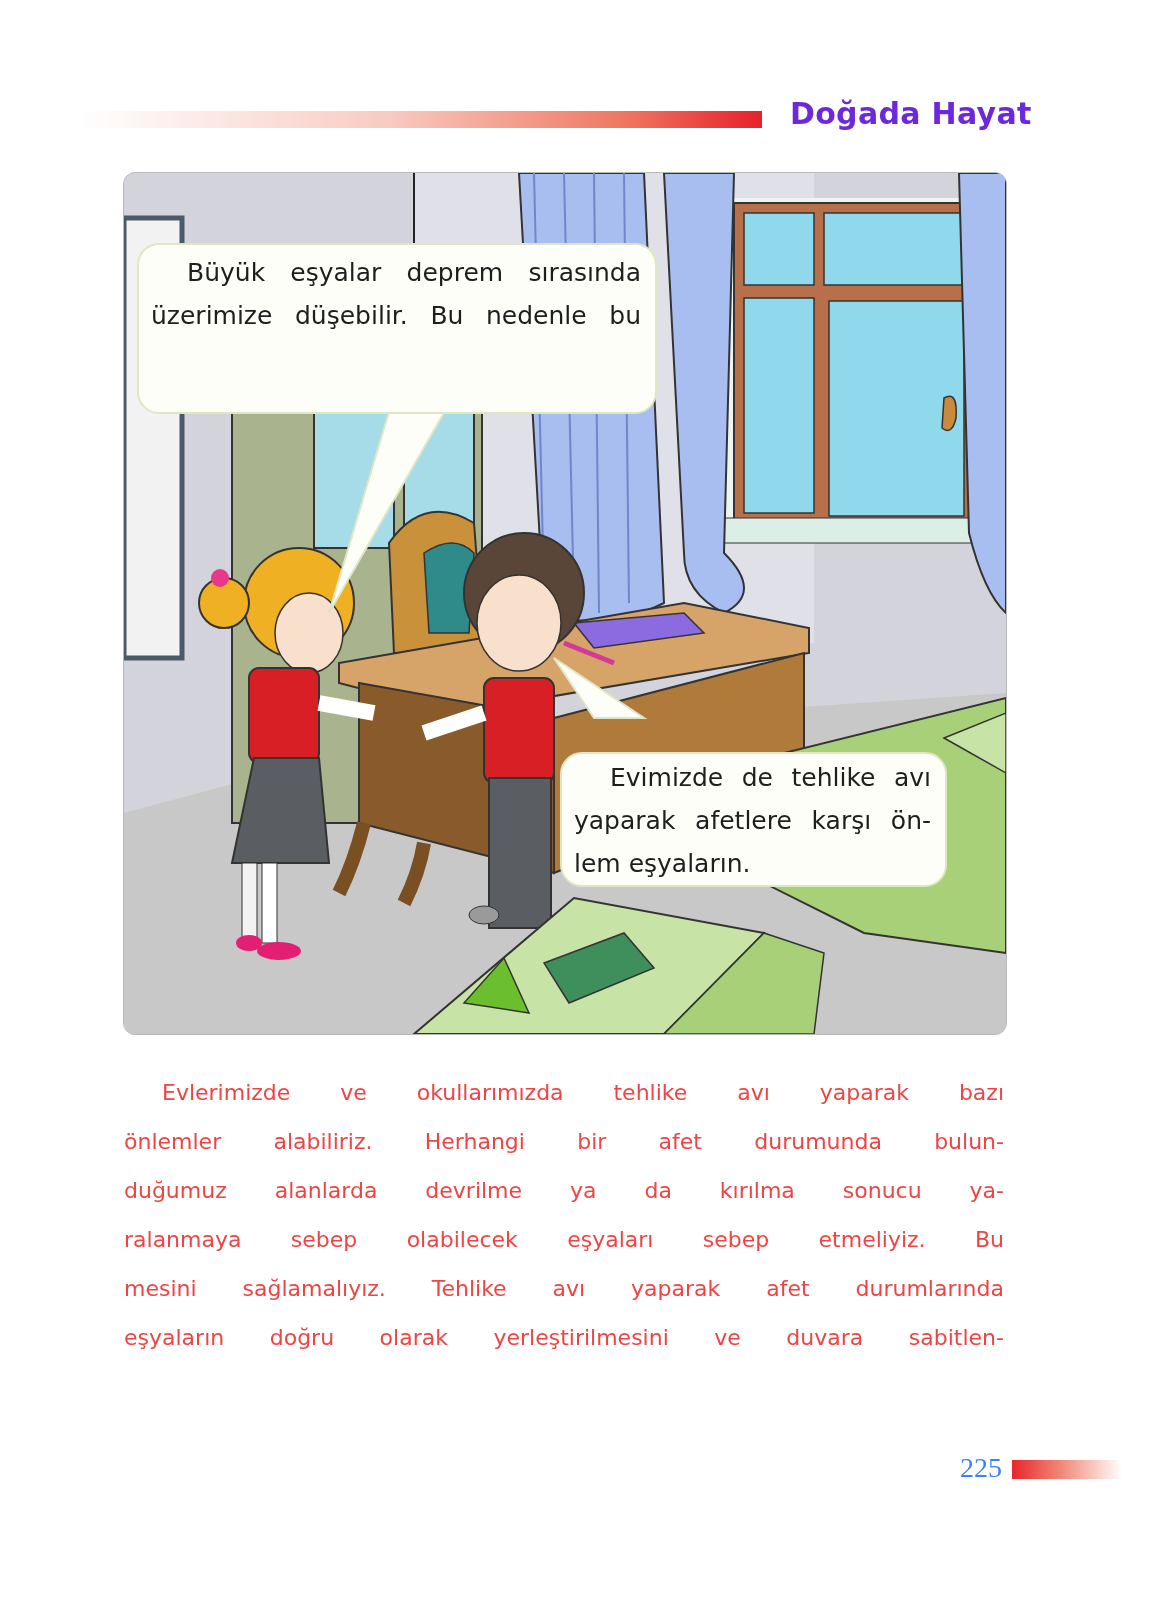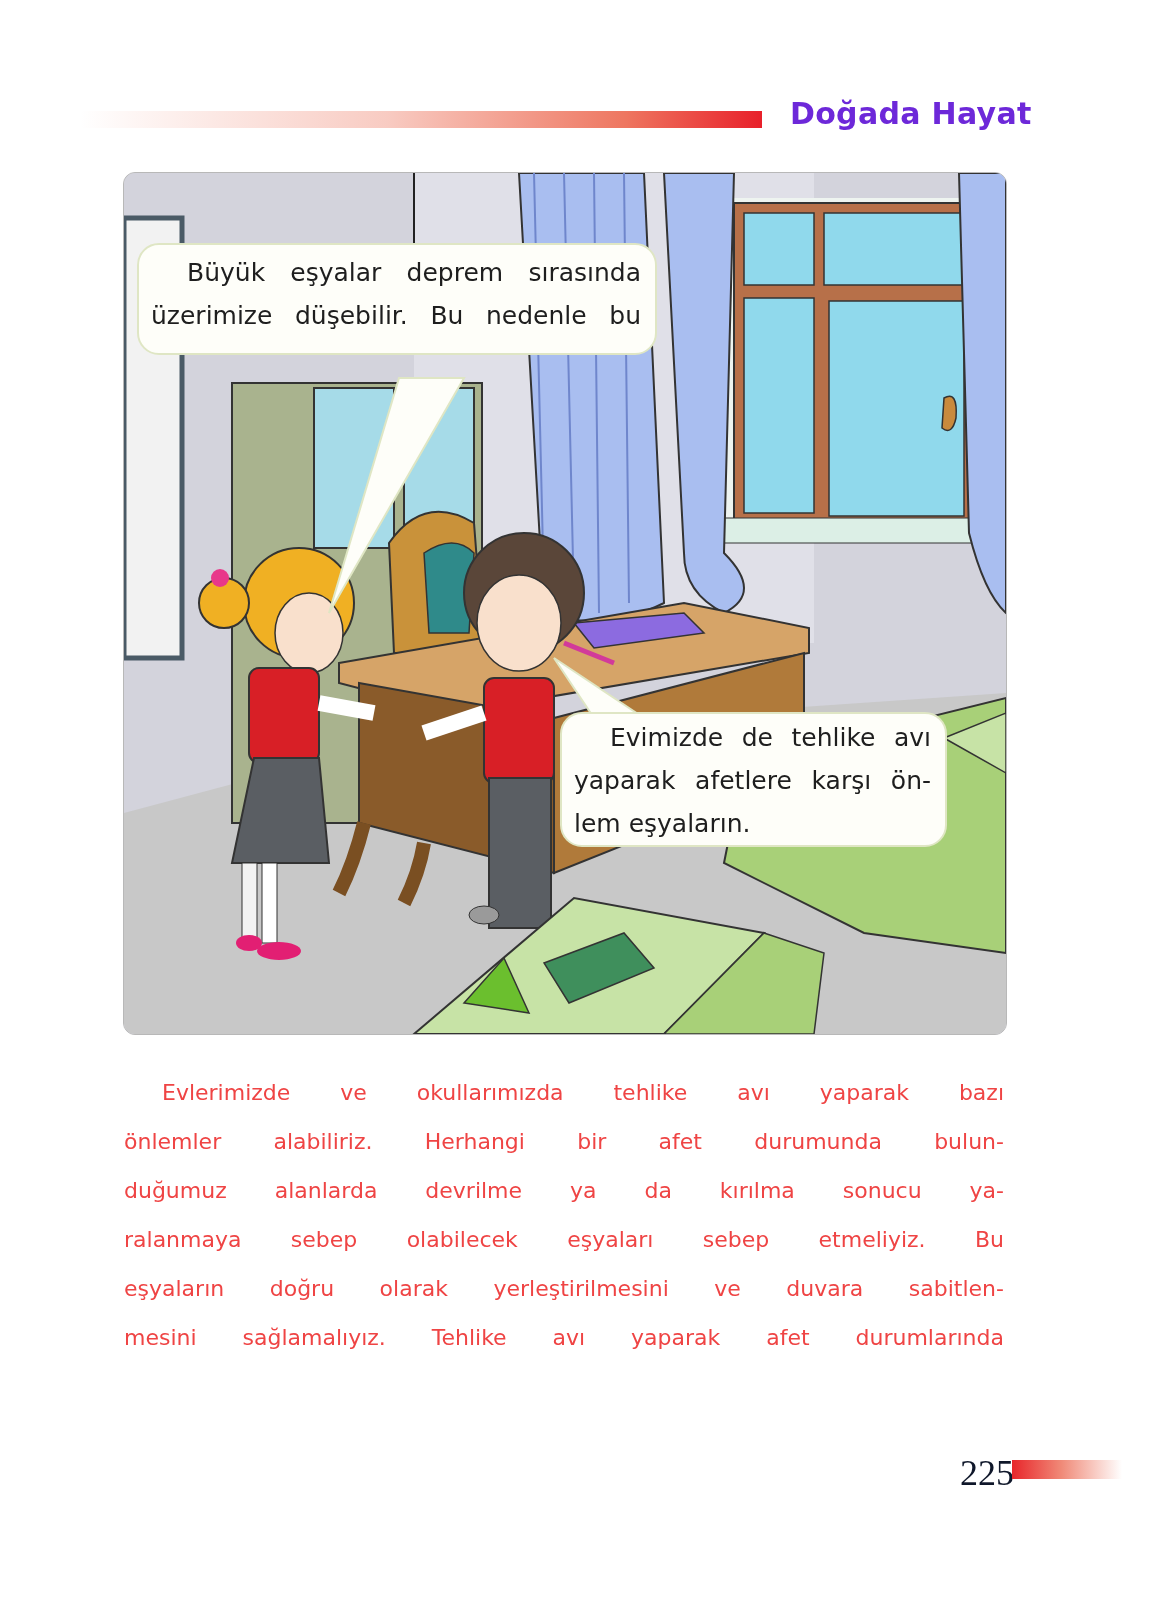--- a/index.html
+++ b/index.html
@@ -14,36 +14,36 @@
 
   
   .scene { position: absolute; left: 123px; top: 172px; width: 882px; height: 861px;
     border-radius: 12px; overflow: hidden; background: #c9c9cc; border: 1px solid #b8b8b8; }
   .scene svg { position: absolute; left: 0; top: 0; width: 882px; height: 861px; }
 
   
   .bubble { position: absolute; background: #fefef9; border: 2px solid #dfe6c4; border-radius: 22px;
     font-family: "DejaVu Sans", sans-serif; font-size: 25px; line-height: 43px; color: #1e1e1e;
     text-align: justify; box-sizing: border-box; }
-  .bubble-1 { left: 137px; top: 243px; width: 520px; height: 112px; padding: 6px 14px 0 12px; }
-  .bubble-2 { left: 560px; top: 712px; width: 387px; height: 135px; padding: 2px 14px 0 12px; }
+  .bubble-1 { left: 137px; top: 243px; width: 520px; height: 171px; padding: 6px 14px 0 12px; }
+  .bubble-2 { left: 560px; top: 752px; width: 387px; height: 135px; padding: 2px 14px 0 12px; }
   .bubble .line { display: block; white-space: nowrap; text-align-last: justify; }
   .bubble .line.last { text-align-last: left; }
   .bubble .indent { padding-left: 36px; }
 
   
   .body-text { position: absolute; left: 124px; top: 1068px; width: 880px;
     font-family: "DejaVu Sans", sans-serif; font-size: 22px; line-height: 49px; color: #ef4444; }
   .body-text .line { display: block; white-space: nowrap; text-align: justify; text-align-last: justify; }
   .body-text .line.first { padding-left: 38px; }
   .body-text .line.last { text-align-last: left; }
 
   
   .page-number { position: absolute; left: 960px; top: 1452px; font-family: "Liberation Serif", serif;
-    font-size: 36px; color: #0f172a; }
+    font-size: 28px; color: #3b82f6; }
   .footer-bar { position: absolute; left: 1012px; top: 1460px; width: 110px; height: 19px;
     background: linear-gradient(to right, #e8262b 0%, #f08a78 45%, rgba(255,255,255,0) 100%); }
 </style>
 </head>
 <body>
 
 <div class="header-bar"></div>
 <div class="header-title">Doğada Hayat</div>
 
 <div class="scene">
@@ -128,18 +128,18 @@
   <span class="line indent">Evimizde de tehlike avı</span>
   <span class="line">yaparak afetlere karşı ön-</span>
   <span class="line last">lem eşyaların.</span>
 </div>
 
 <div class="body-text">
   <span class="line first">Evlerimizde ve okullarımızda tehlike avı yaparak bazı</span>
   <span class="line">önlemler alabiliriz. Herhangi bir afet durumunda bulun-</span>
   <span class="line">duğumuz alanlarda devrilme ya da kırılma sonucu ya-</span>
   <span class="line">ralanmaya sebep olabilecek eşyaları sebep etmeliyiz. Bu</span>
+  <span class="line">mesini sağlamalıyız. Tehlike avı yaparak afet durumlarında</span>
   <span class="line">eşyaların doğru olarak yerleştirilmesini ve duvara sabitlen-</span>
-  <span class="line">mesini sağlamalıyız. Tehlike avı yaparak afet durumlarında</span>
 </div>
 
 <div class="page-number">225</div>
 <div class="footer-bar"></div>
 
 </body></html>

